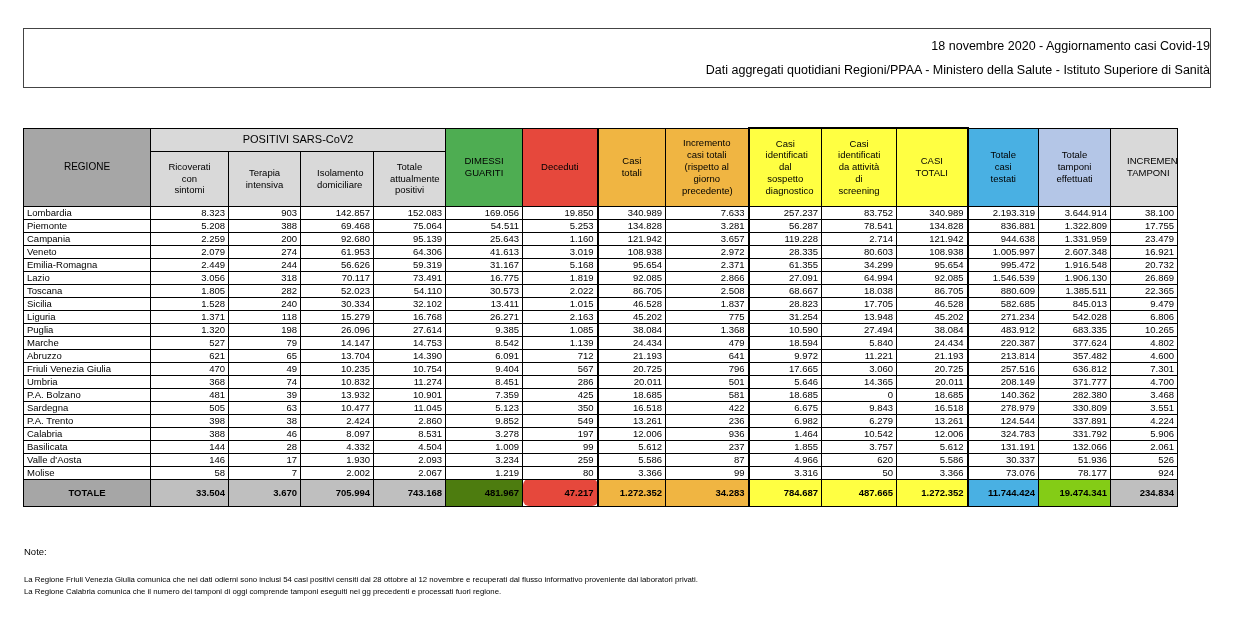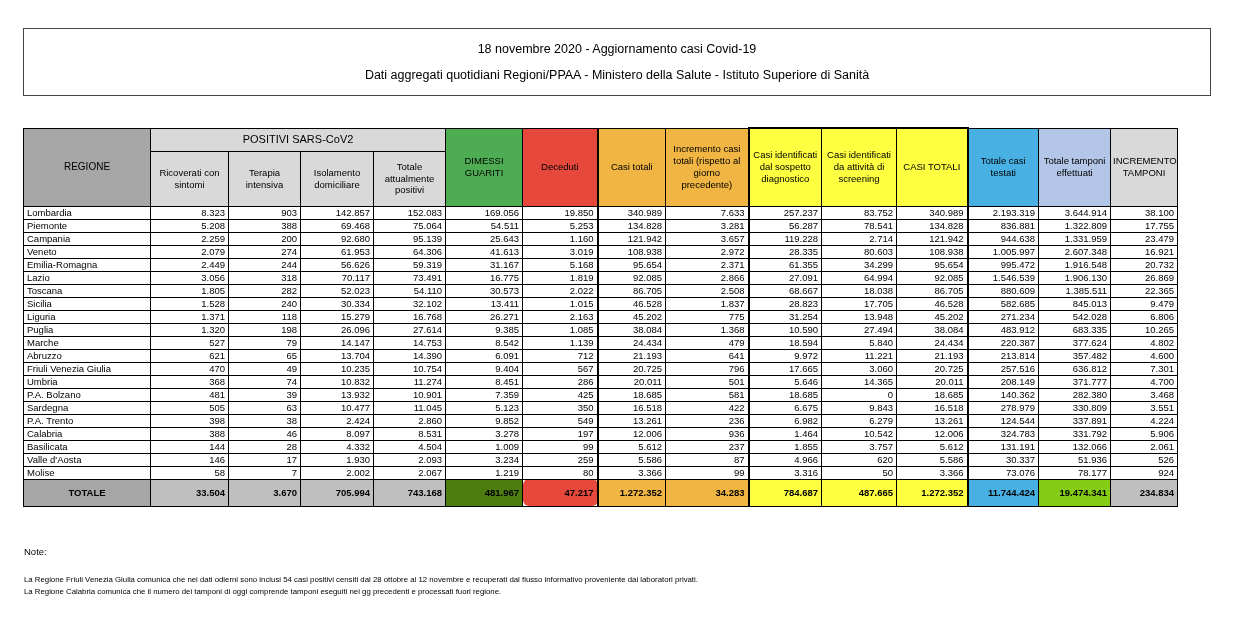--- a/index.html
+++ b/index.html
@@ -10,43 +10,43 @@
     color: #000;
     position: relative;
     overflow: hidden;
   }
   .page { position: absolute; inset: 0; }
 
   
   .title-box {
     position: absolute;
     left: 23px; top: 28px;
-    width: 1188px; height: 68px;
+    width: 1188px; height: 60px;
     border: 1px solid #444;
     display: flex; flex-direction: column;
     justify-content: space-evenly;
-    text-align: center;
+    text-align: right;
   }
   .title-line { font-size: 12.5px; }
 
   
   table.covid {
     position: absolute;
     left: 23px; top: 127px;
     border-collapse: collapse;
     table-layout: fixed;
     width: 1154px;
     font-size: 9.5px;
   }
   table.covid th, table.covid td {
     border: 1px solid #000;
     overflow: hidden;
     white-space: nowrap;
   }
-  table.covid th { white-space: normal; font-weight: normal; text-align: center; vertical-align: middle; line-height: 1.25; padding: 1px 2px; }
+  table.covid th { white-space: normal; font-weight: normal; text-align: center; vertical-align: middle; line-height: 1.25; padding: 1px 16px; }
   th.group-pos { background: #d9d9d9; font-weight: bold; font-size: 11px; height: 23px; }
   th.regione  { background: #a6a6a6; font-weight: bold; font-size: 10px; }
   th.sub      { background: #d9d9d9; height: 55px; }
   th.green    { background: #4ead52; }
   th.red      { background: #e6483c; }
   th.orange   { background: #f0b542; }
   th.yellow   { background: #ffff42; }
   th.blue     { background: #49b0e3; }
   th.lav      { background: #b4c6e7; }
   th.lgray    { background: #d9d9d9; }

